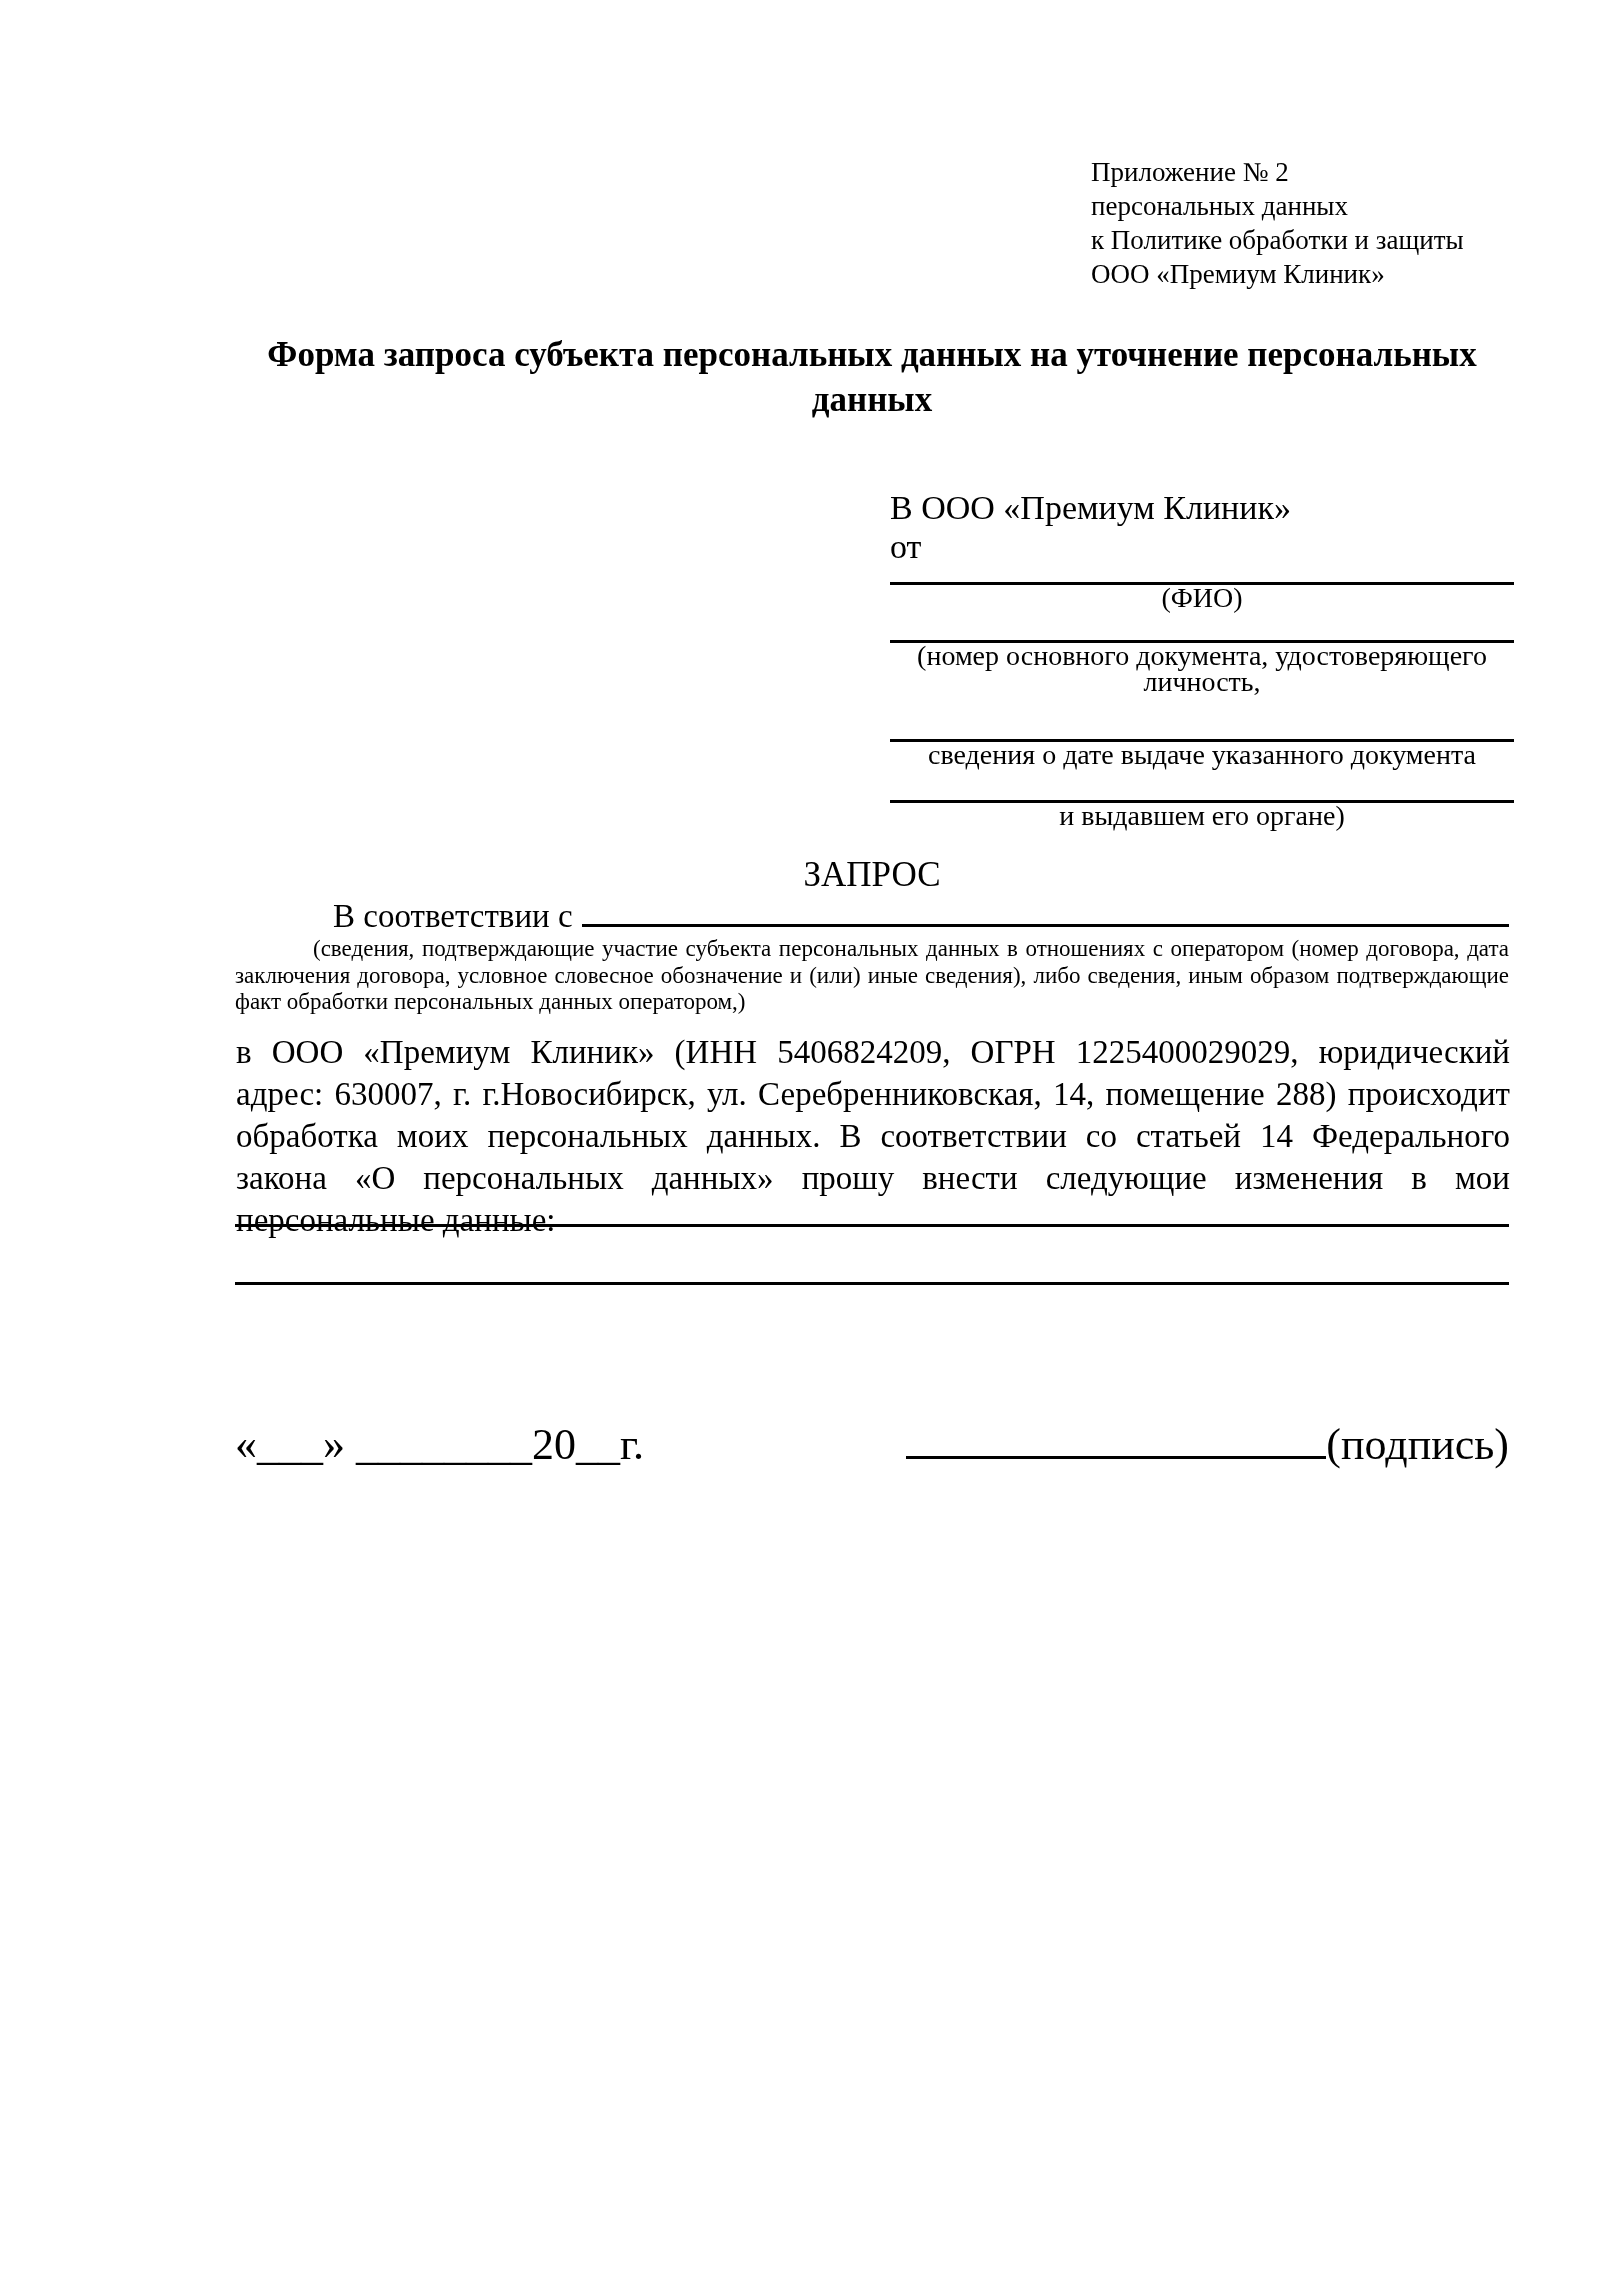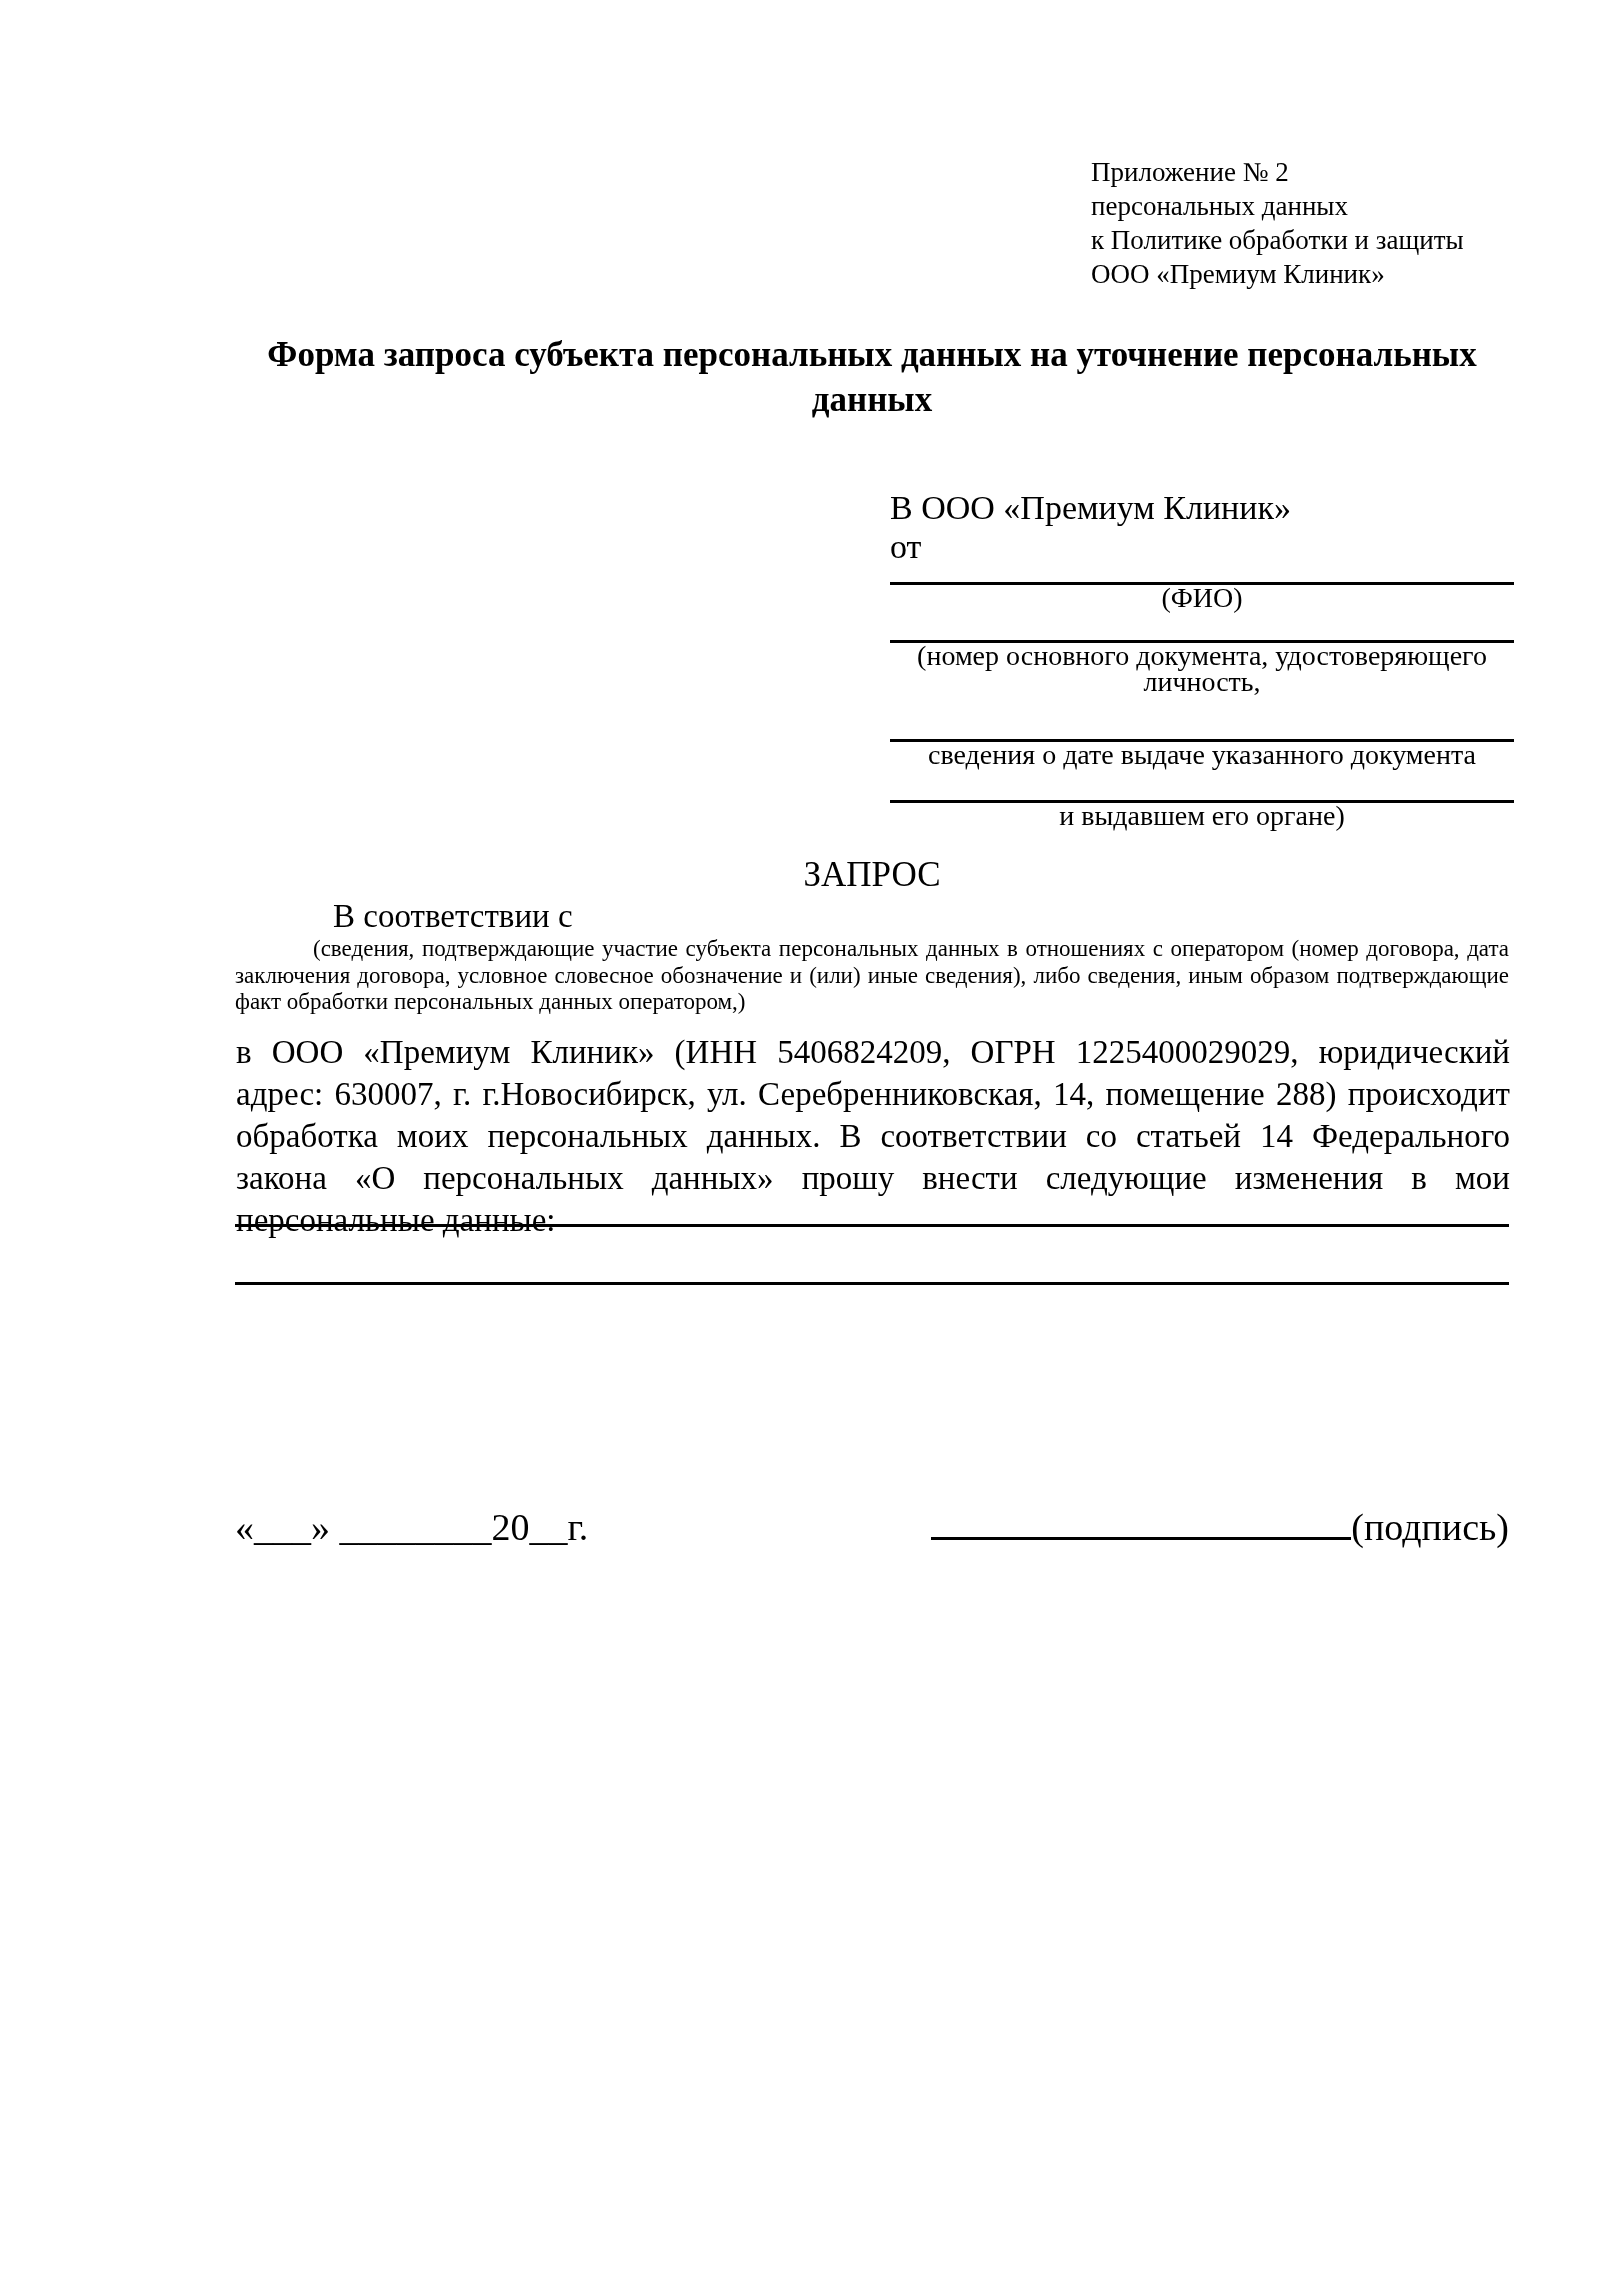--- a/index.html
+++ b/index.html
@@ -60,21 +60,20 @@
   }
   .accordance {
     position: absolute;
     left: 235px;
     top: 896px;
     width: 1274px;
     font-size: 33px;
     line-height: 41px;
     display: flex;
     align-items: baseline;
-    flex-direction: column;
   }
   .accordance .lead { margin-left: 98px; white-space: nowrap; }
   .acc-line {
     flex: 1 1 auto;
     height: 1px;
     margin-left: 9.8px;
     border-bottom: 3.9px solid #000;
   }
   .note {
     position: absolute;
@@ -124,23 +123,23 @@
   .addr-line {
     width: 916px;
     height: 1px;
     border-bottom: 3.9px solid #000;
   }
   .w-in { margin-left: 57px; }
   .w-term { margin-left: auto; }
   .sig-row {
     position: absolute;
     left: 235px;
-    top: 1507px;
+    top: 1424px;
     width: 1274px;
-    font-size: 38px;
+    font-size: 44px;
     line-height: 41px;
     display: flex;
     justify-content: space-between;
     align-items: baseline;
   }
   .sig-line {
     display: inline-block;
     width: 420px;
     height: 1px;
     border-bottom: 3.9px solid #000;

